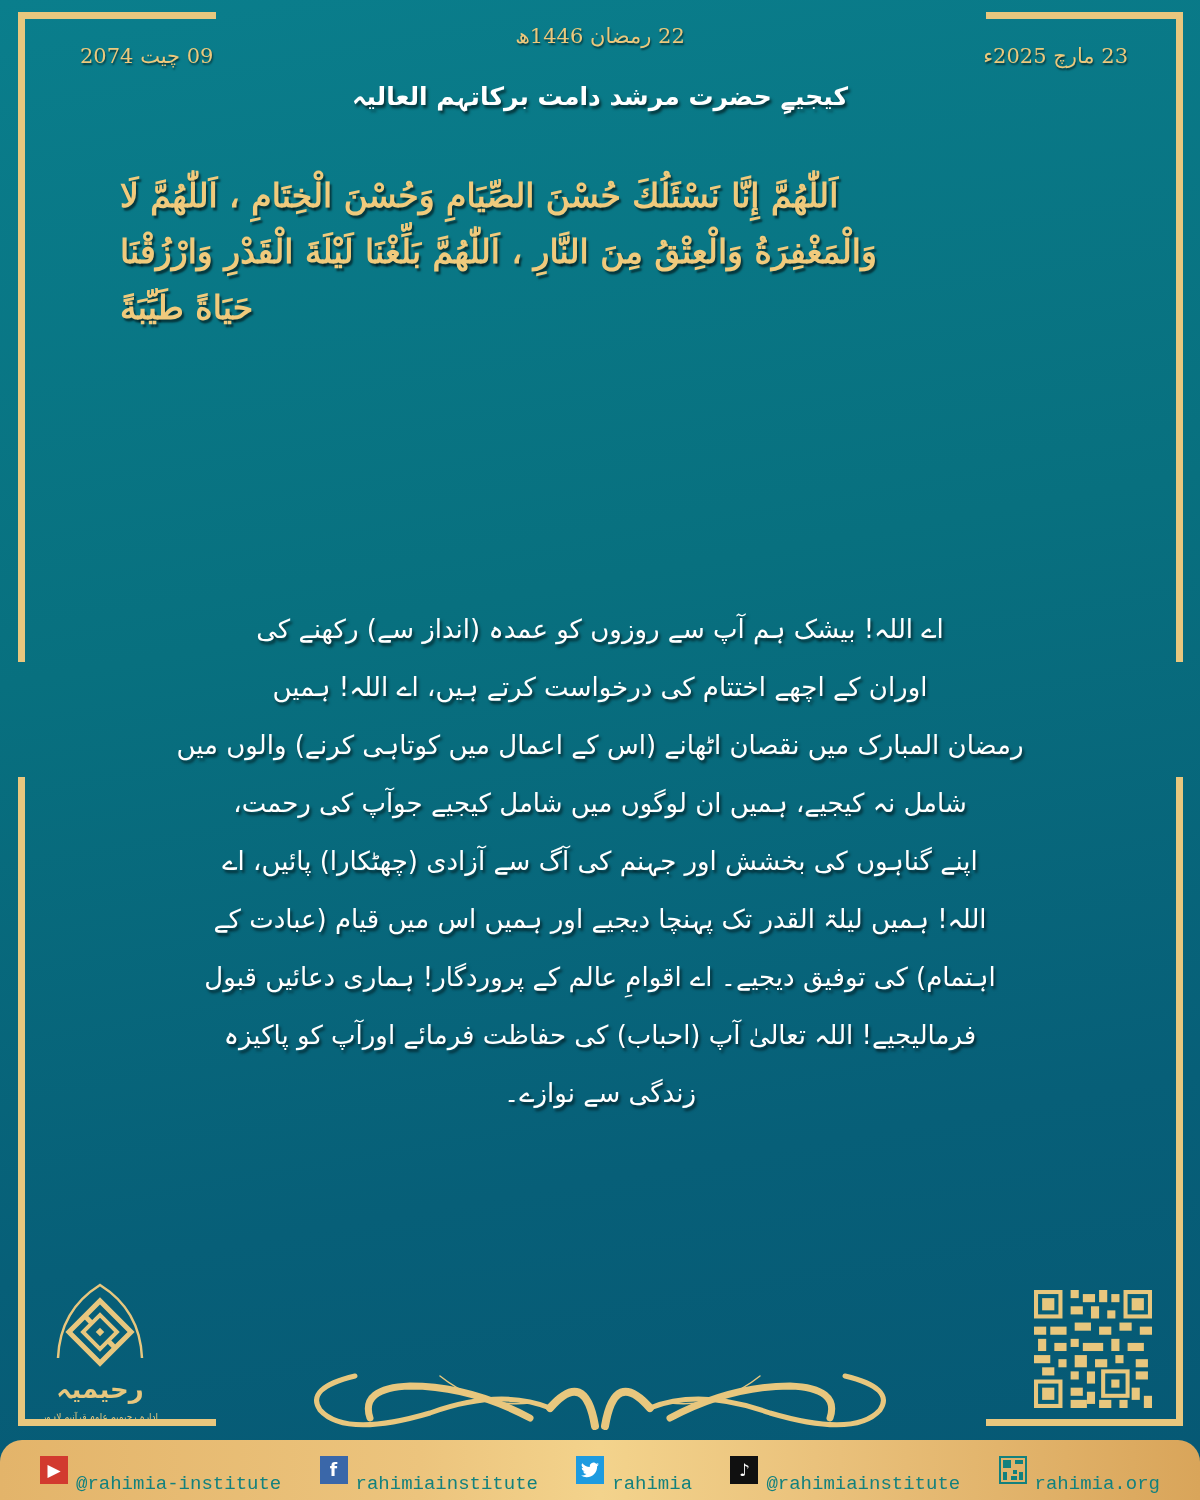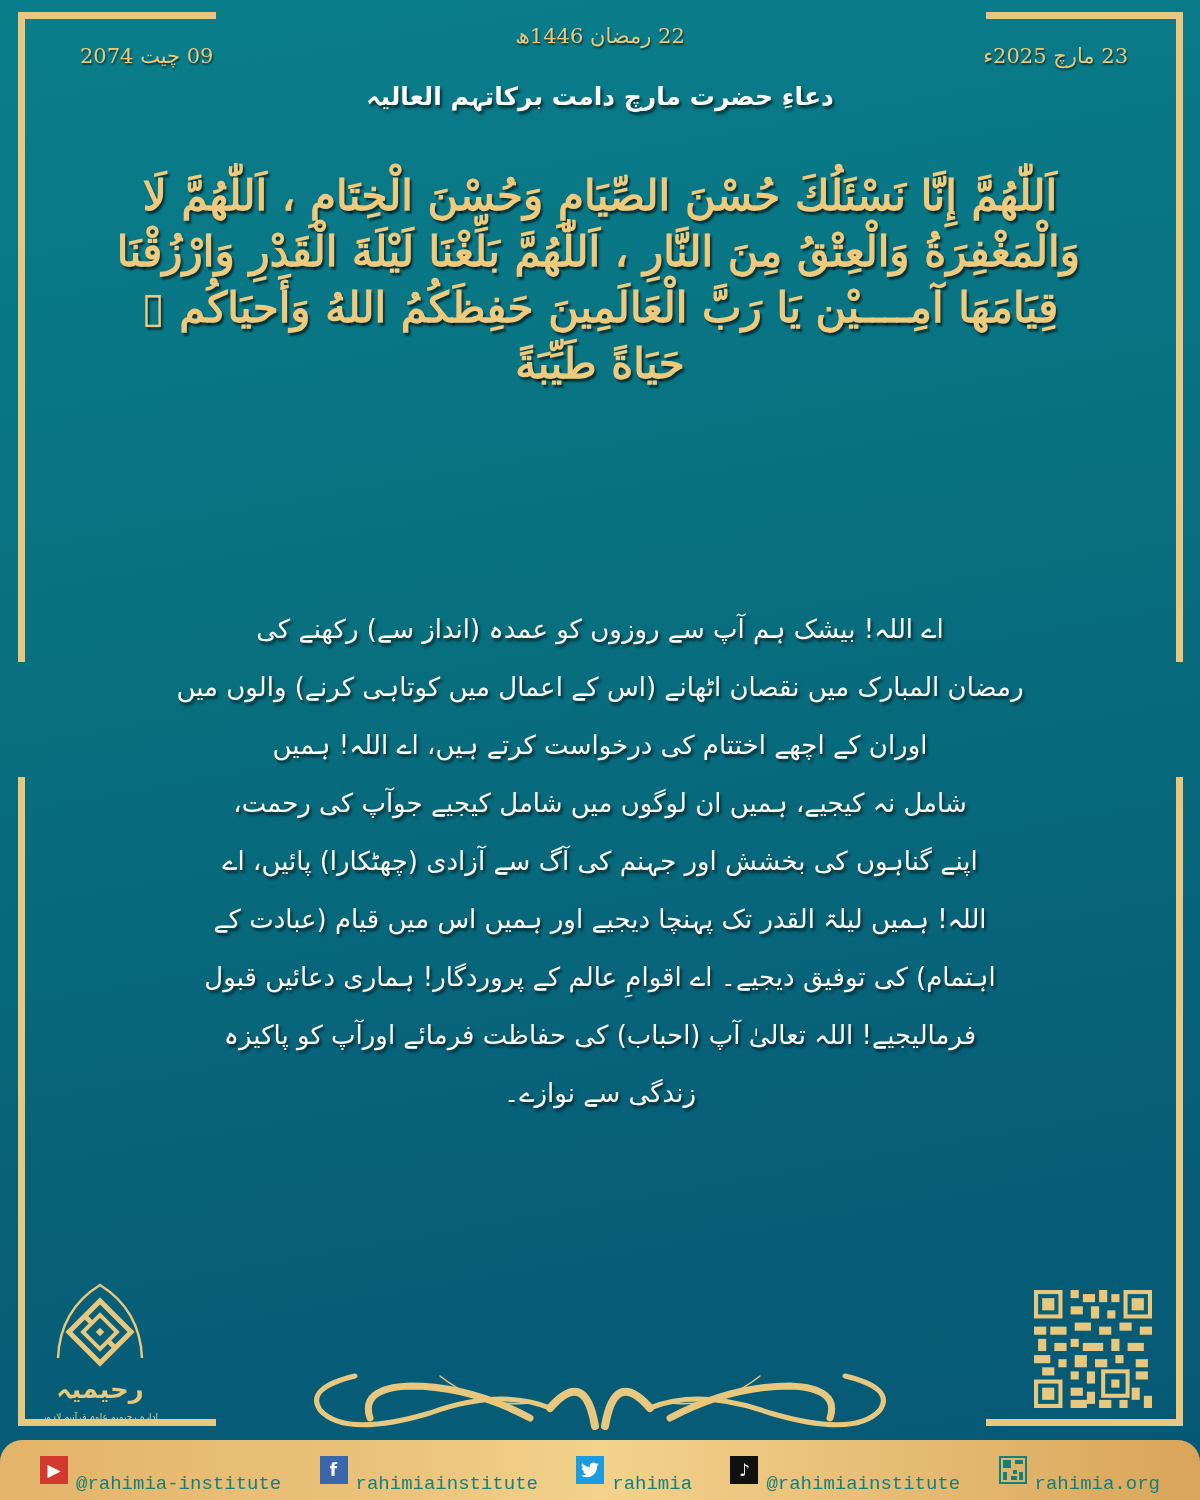--- a/index.html
+++ b/index.html
@@ -18,22 +18,22 @@
   #date-left { left: 80px; }
   #date-right { right: 72px; }
   #date-center { left: 0; right: 0; text-align: center; top: 24px; }
   #title {
     position: absolute; top: 82px; left: 0; right: 0; text-align: center;
     direction: rtl; color: #ffffff; font-size: 25px; font-weight: bold;
     text-shadow: 2px 3px 3px rgba(0,0,0,.6);
   }
   #arabic {
     position: absolute; top: 168px; left: 120px; right: 120px;
-    direction: rtl; text-align: center; color: #f0ca7c;
-    font-family: "DejaVu Serif", serif; font-weight: bold; font-size: 42px;
+    direction: rtl; text-align: left; color: #f0ca7c;
+    font-family: "DejaVu Serif", serif; font-weight: bold; font-size: 33px;
     line-height: 56px; text-shadow: 2px 3px 2px rgba(0,0,0,.55);
   }
   #arabic .line { display: block; white-space: nowrap; }
   #urdu {
     position: absolute; top: 600px; left: 100px; right: 100px;
     direction: rtl; text-align: center; color: #ffffff;
     font-size: 26px; line-height: 58px; text-shadow: 2px 3px 3px rgba(0,0,0,.6);
   }
   #urdu .line { display: block; white-space: nowrap; }
   #logo { position: absolute; left: 40px; top: 1280px; width: 120px; height: 150px; text-align: center; }
@@ -69,33 +69,32 @@
 <div class="frame" style="left:1176px;top:12px;width:7px;height:650px;"></div>
 <div class="frame" style="left:18px;top:777px;width:7px;height:649px;"></div>
 <div class="frame" style="left:18px;top:1419px;width:198px;height:7px;"></div>
 <div class="frame" style="left:1176px;top:777px;width:7px;height:649px;"></div>
 <div class="frame" style="left:986px;top:1419px;width:197px;height:7px;"></div>
 
 <div class="date" id="date-left">09 چیت 2074</div>
 <div class="date" id="date-center">22 رمضان 1446ھ</div>
 <div class="date" id="date-right">23 مارچ 2025ء</div>
 
-<div id="title">دعاءِ حضرت مارچ دامت برکاتہم العالیہ</div>
+<div id="title">کیجیےِ حضرت مرشد دامت برکاتہم العالیہ</div>
 
 <div id="arabic">
   <span class="line">اَللّٰهُمَّ إِنَّا نَسْئَلُكَ حُسْنَ الصِّيَامِ وَحُسْنَ الْخِتَامِ ، اَللّٰهُمَّ لَا</span>
   <span class="line">وَالْمَغْفِرَةُ وَالْعِتْقُ مِنَ النَّارِ ، اَللّٰهُمَّ بَلِّغْنَا لَيْلَةَ الْقَدْرِ وَارْزُقْنَا</span>
-  <span class="line">قِيَامَهَا آمِــــيْن يَا رَبَّ الْعَالَمِينَ حَفِظَكُمُ اللهُ وَأَحيَاكُم ▯</span>
   <span class="line">حَيَاةً طَيِّبَةً</span>
 </div>
 
 <div id="urdu">
   <span class="line">اے اللہ! بیشک ہم آپ سے روزوں کو عمدہ (انداز سے) رکھنے کی</span>
+  <span class="line">اوران کے اچھے اختتام کی درخواست کرتے ہیں، اے اللہ! ہمیں</span>
   <span class="line">رمضان المبارک میں نقصان اٹھانے (اس کے اعمال میں کوتاہی کرنے) والوں میں</span>
-  <span class="line">اوران کے اچھے اختتام کی درخواست کرتے ہیں، اے اللہ! ہمیں</span>
   <span class="line">شامل نہ کیجیے، ہمیں ان لوگوں میں شامل کیجیے جوآپ کی رحمت،</span>
   <span class="line">اپنے گناہوں کی بخشش اور جہنم کی آگ سے آزادی (چھٹکارا) پائیں، اے</span>
   <span class="line">اللہ! ہمیں لیلۃ القدر تک پہنچا دیجیے اور ہمیں اس میں قیام (عبادت کے</span>
   <span class="line">اہتمام) کی توفیق دیجیے۔ اے اقوامِ عالم کے پروردگار! ہماری دعائیں قبول</span>
   <span class="line">فرمالیجیے! اللہ تعالیٰ آپ (احباب) کی حفاظت فرمائے اورآپ کو پاکیزہ</span>
   <span class="line">زندگی سے نوازے۔</span>
 </div>
 
 <div id="logo">
   <svg width="120" height="150" viewBox="0 0 120 150">

